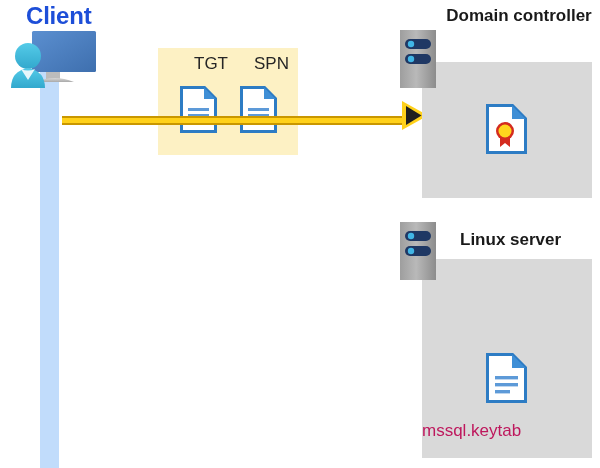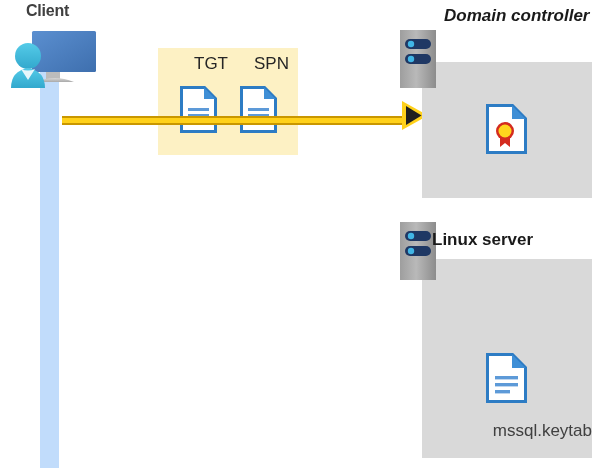--- a/index.html
+++ b/index.html
@@ -25,23 +25,23 @@
     top: 72px;
     width: 19px;
     height: 396px;
     background: #c1dcfb;
   }
 
   
   .client-label {
     left: 26px;
     top: 2px;
-    font-size: 16px;
+    font-size: 24px;
     font-weight: bold;
-    color: #404040;
+    color: #1d4ed8;
     letter-spacing: -0.2px;
   }
 
   
   .client-icon {
     left: 8px;
     top: 28px;
     width: 92px;
     height: 72px;
   }
@@ -107,40 +107,39 @@
     position: absolute;
     font-size: 17px;
     font-weight: bold;
     color: #1a1a1a;
     line-height: 21px;
   }
   .dc-title {
     left: 444px;
     top: 5px;
     width: 150px;
-    text-align: left;
-    font-style: italic;
+    text-align: center;
   }
   .ls-title {
-    left: 432px;
+    left: 460px;
     top: 229px;
   }
 
   
   .cert-icon { left: 486px; top: 104px; width: 41px; height: 50px; }
   .sql-icon  { left: 483px; top: 283px; width: 48px; height: 52px; }
   .keytab-icon { left: 486px; top: 353px; width: 41px; height: 50px; }
 
   .keytab-label {
     left: 422px;
     top: 421px;
     width: 170px;
-    text-align: right;
+    text-align: left;
     font-size: 17px;
-    color: #404040;
+    color: #be185d;
   }
 </style>
 </head>
 <body>
 
 <div id="canvas">
 
   <div class="abs lifeline"></div>
 
   <div class="abs client-label">Client</div>

